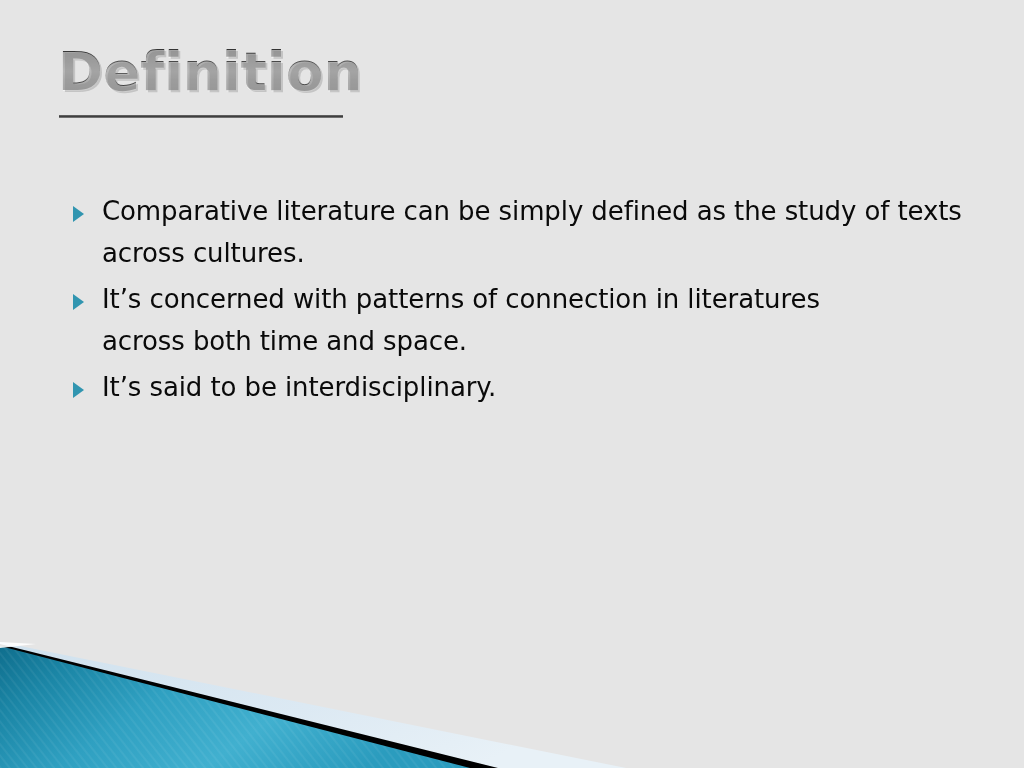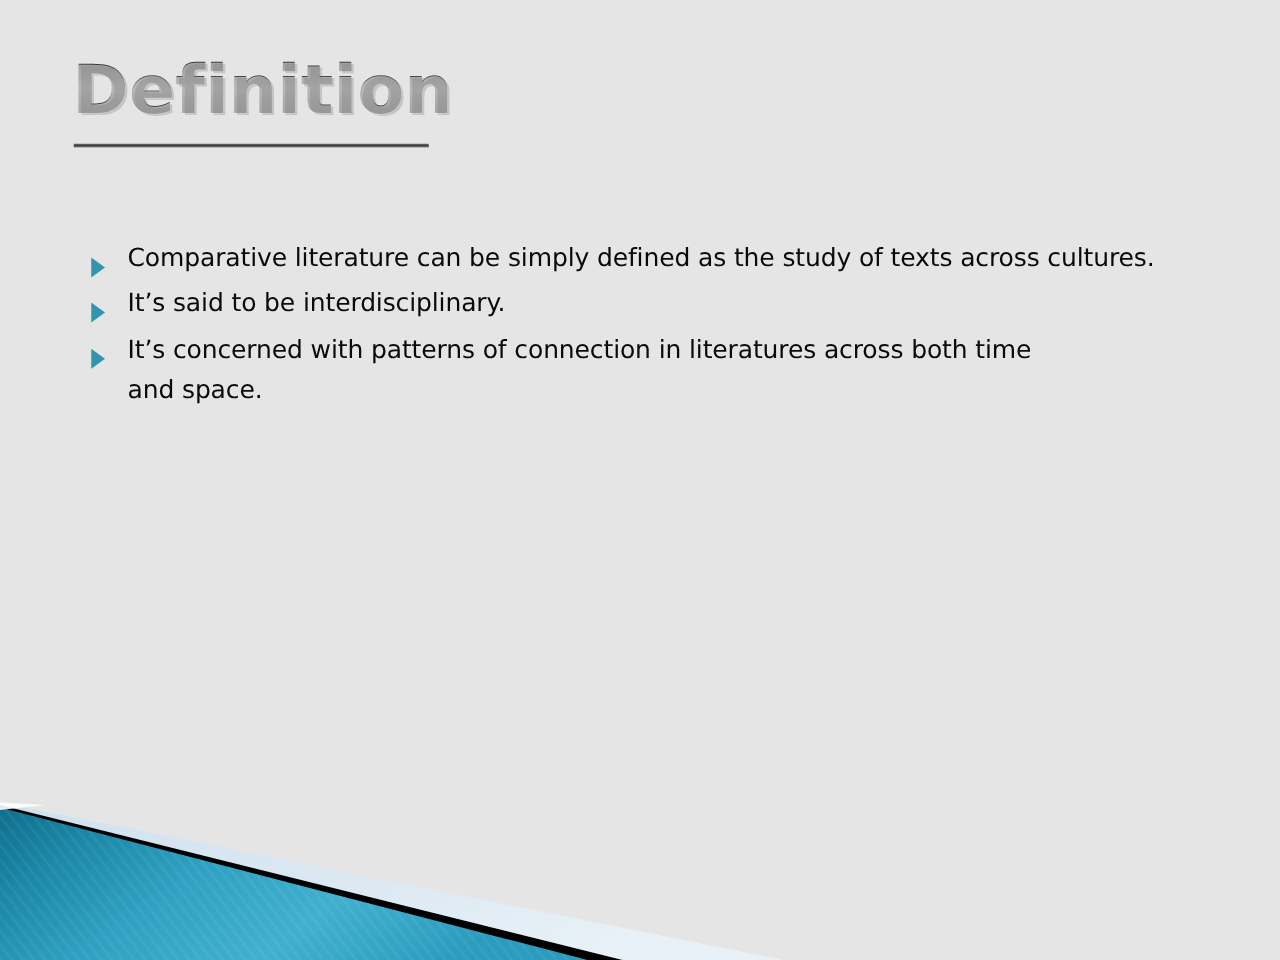--- a/index.html
+++ b/index.html
@@ -105,21 +105,21 @@
     top: 16px;
     width: 0;
     height: 0;
     border-top: 8px solid transparent;
     border-bottom: 8px solid transparent;
     border-left: 11px solid #3195b0;
   }
   .bullet-text {
     display: block;
     font-family: "DejaVu Sans", sans-serif;
-    font-size: 20px;
+    font-size: 26px;
     font-weight: 400;
     color: #0a0a0a;
     line-height: 1.62;
     letter-spacing: -0.1px;
     max-width: 880px;
   }
   .bullet-text.narrow { max-width: 760px; }
 
   
   .corner-art {
@@ -147,26 +147,26 @@
 
   <div class="body-block">
 
     <div class="bullet-row">
       <span class="bullet-marker"></span>
       <span class="bullet-text">Comparative literature can be simply defined as the study of texts across cultures.</span>
     </div>
 
     <div class="bullet-row">
       <span class="bullet-marker"></span>
-      <span class="bullet-text">It’s said to be interdisciplinary.</span>
+      <span class="bullet-text narrow">It’s concerned with patterns of connection in literatures across both time and space.</span>
     </div>
 
     <div class="bullet-row">
       <span class="bullet-marker"></span>
-      <span class="bullet-text narrow">It’s concerned with patterns of connection in literatures across both time and space.</span>
+      <span class="bullet-text">It’s said to be interdisciplinary.</span>
     </div>
 
   </div>
 
   <div class="corner-art">
     <svg width="1024" height="170" viewBox="0 0 1024 170" xmlns="http://www.w3.org/2000/svg">
       <defs>
         <linearGradient id="tealGrad" x1="0" y1="0" x2="1" y2="0.35">
           <stop offset="0%" stop-color="#0f6e8d"></stop>
           <stop offset="18%" stop-color="#1b86a6"></stop>

